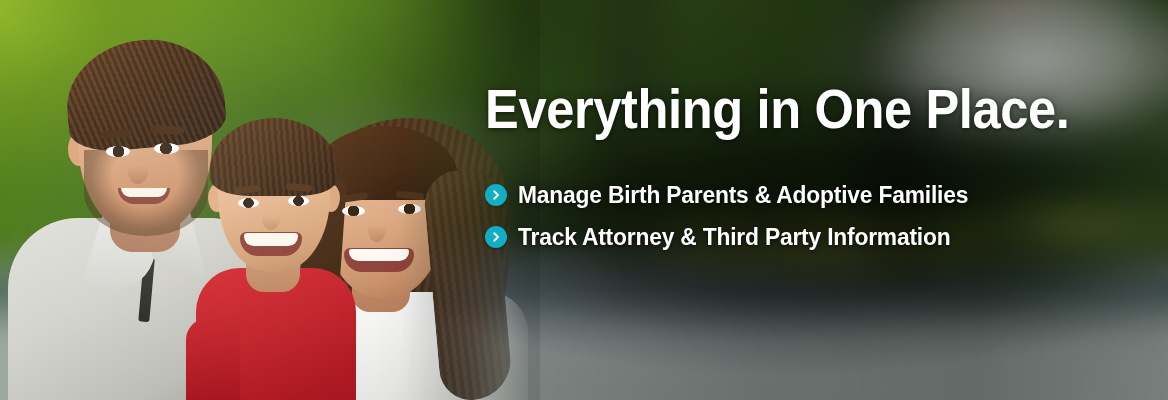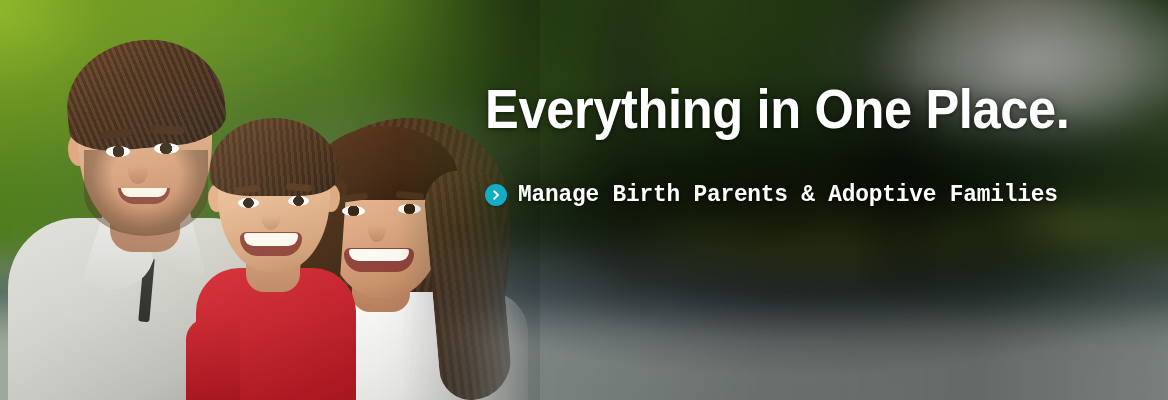--- a/index.html
+++ b/index.html
@@ -261,21 +261,20 @@
     letter-spacing: -0.4px;
     transform: scaleX(0.92);
     transform-origin: left center;
     text-shadow: 0 1px 5px rgba(0,0,0,0.55), 0 0 22px rgba(0,0,0,0.35);
     white-space: nowrap;
   }
   .bullets {
     list-style: none;
     margin: 34px 0 0 0;
     padding: 0;
-    font-family: Liberation Mono, monospace;
   }
   .bullet {
     display: flex;
     align-items: center;
     gap: 11px;
     height: 42px;
   }
   .bullet-icon {
     flex: 0 0 auto;
     width: 22px;
@@ -376,18 +375,26 @@
 
       <li class="bullet">
         <span class="bullet-icon">
           <svg width="12" height="12" viewBox="0 0 12 12" aria-hidden="true">
             <path d="M4.2 2.3 L8 6 L4.2 9.7" fill="none" stroke="#ffffff" stroke-width="1.9" stroke-linecap="round" stroke-linejoin="round"></path>
           </svg>
         </span>
         <span class="bullet-label">Manage Birth Parents &amp; Adoptive Families</span>
       </li>
 
+      <li class="bullet">
+        <span class="bullet-icon">
+          <svg width="12" height="12" viewBox="0 0 12 12" aria-hidden="true">
+            <path d="M4.2 2.3 L8 6 L4.2 9.7" fill="none" stroke="#ffffff" stroke-width="1.9" stroke-linecap="round" stroke-linejoin="round"></path>
+          </svg>
+        </span>
+        <span class="bullet-label">Track Attorney &amp; Third Party Information</span>
+      </li>
 
 
     </ul>
   </div>
 
 </div>
 
 </body></html>

